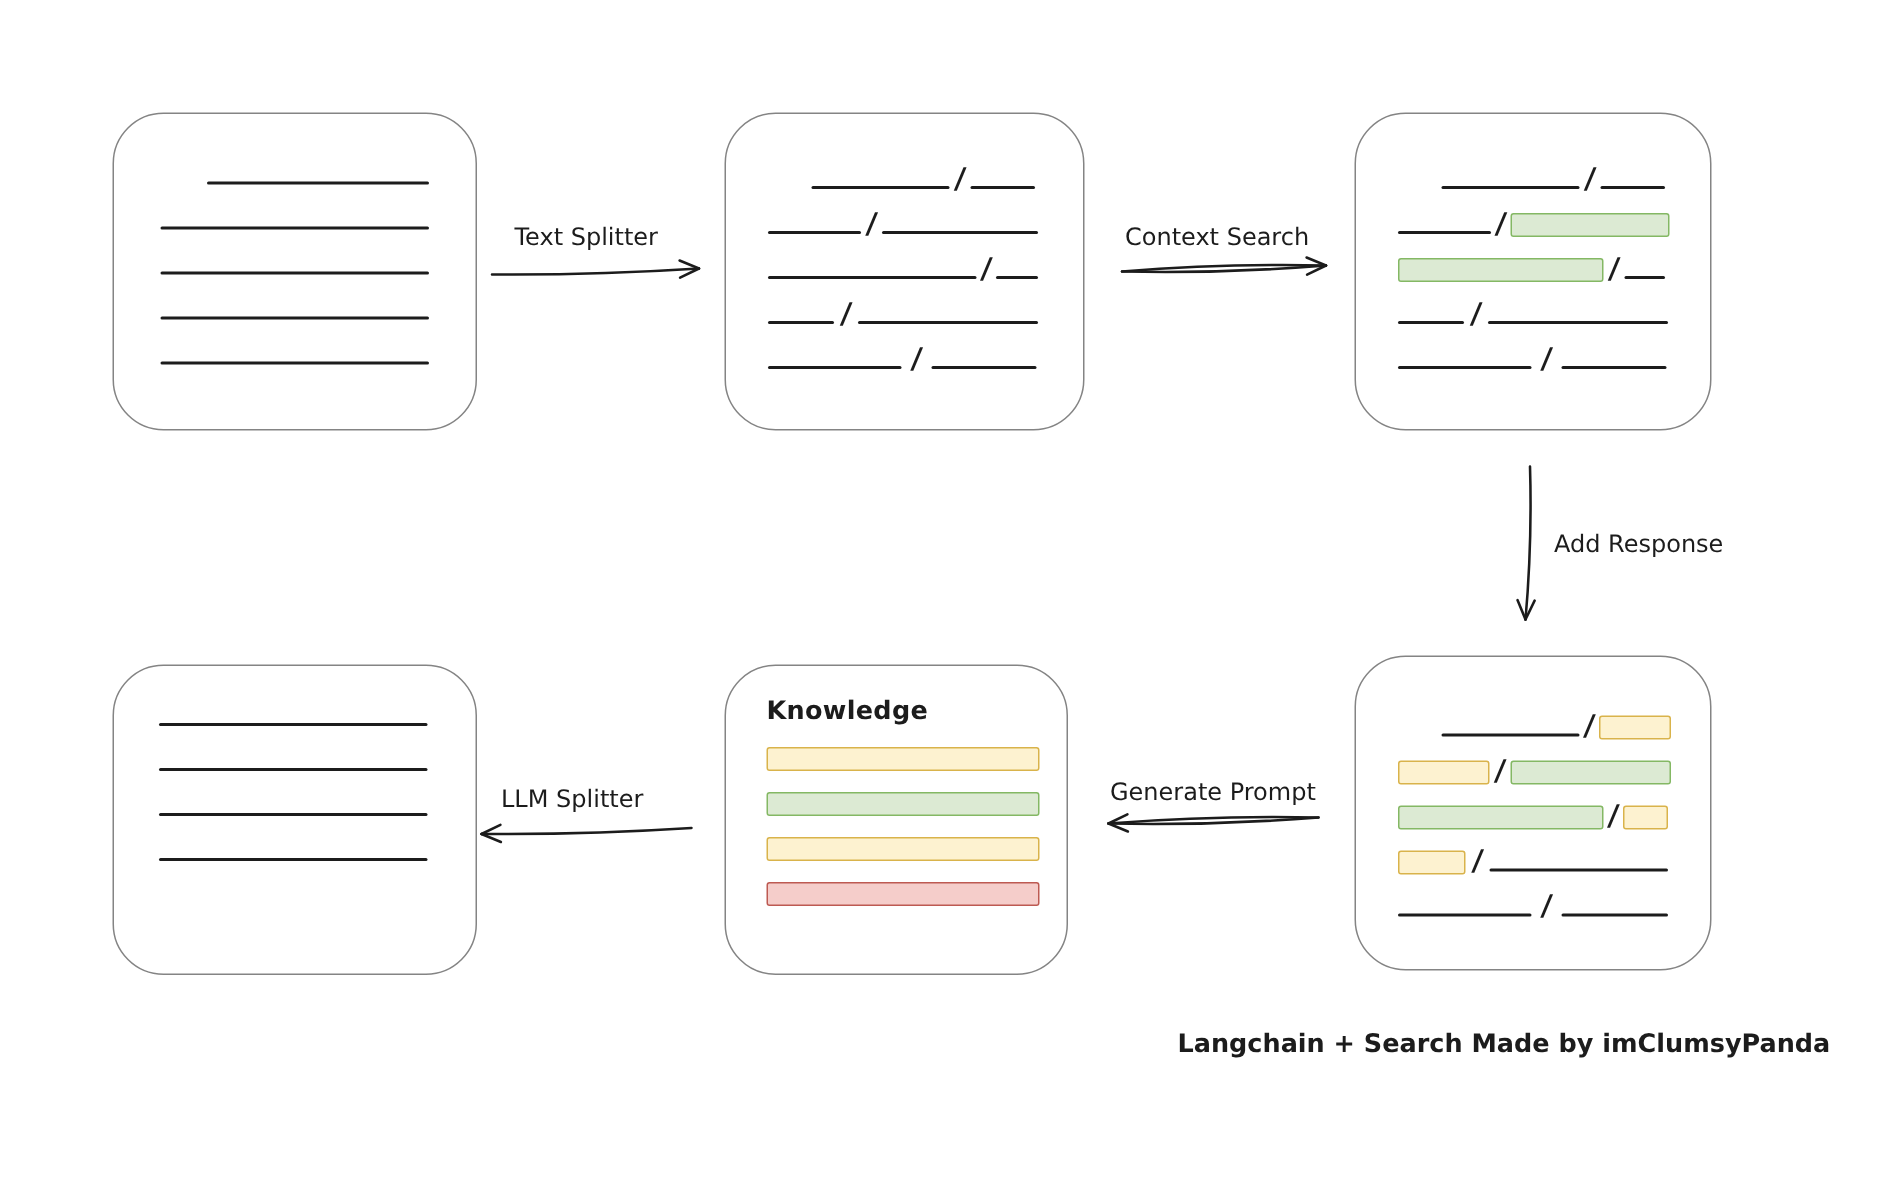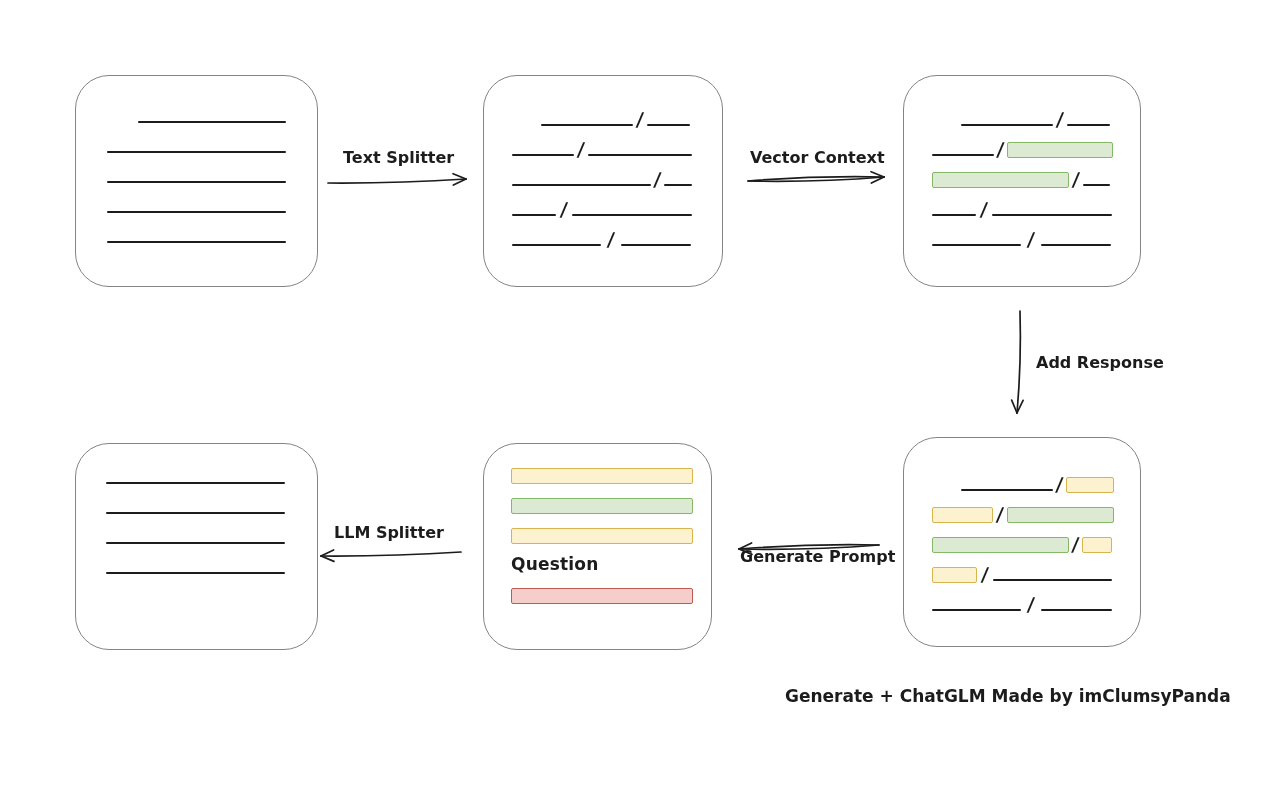--- a/index.html
+++ b/index.html
@@ -58,21 +58,21 @@
     font-size: 17px;
     font-weight: 600;
     color: var(--line, #1c1c1c);
     margin-bottom: 2px;
     letter-spacing: 0.2px;
     white-space: nowrap;
   }
   .arrow-label {
     position: absolute;
     font-size: 16px;
-    font-weight: 700;
+    font-weight: 400;
     color: var(--line, #1c1c1c);
     white-space: nowrap;
   }
   .caption {
     position: absolute;
     font-size: 17px;
     font-weight: 600;
     color: var(--line, #1c1c1c);
     white-space: nowrap;
   }
@@ -103,21 +103,21 @@
         <path d="M 879 545 Q 809 550.5 739 549"></path>
         <path d="M 739 549 L 751.9410683544135 554.3412311171112"></path>
         <path d="M 739 549 L 751.6149930567735 542.928595699712"></path>
       </g>
       <g>
         <path d="M 461 552 Q 391 556.5 321 556"></path>
         <path d="M 321 556 L 333.9410683544135 561.3412311171112"></path>
         <path d="M 321 556 L 333.6149930567735 549.928595699712"></path>
       </g>
     </svg>
-  <div class="caption" style="left: 785px; top: 686px;">Generate + ChatGLM Made by imClumsyPanda</div>
+  <div class="caption" style="left: 785px; top: 686px;">Langchain + Search Made by imClumsyPanda</div>
 <div class="diagram-box" style="left: 75px; top: 75px; width: 243px; height: 212px; padding-top: 21px; padding-left: 31px;">
       <div class="row">
         <div class="seg-gap" style="width: 31px;"></div>
         <div class="seg-line" style="width: 148px;"></div>
       </div>
       <div class="row">
         <div class="seg-line" style="width: 179px;"></div>
       </div>
       <div class="row">
         <div class="seg-line" style="width: 179px;"></div>
@@ -208,47 +208,47 @@
         <div class="seg-line" style="width: 119px;"></div>
       </div>
       <div class="row">
         <div class="seg-line" style="width: 89px;"></div>
         <span class="seg-slash" style="width: 20px;">/</span>
         <div class="seg-line" style="width: 71px;"></div>
       </div>
     </div>
     <div class="diagram-box" style="left: 483px; top: 443px; width: 229px; height: 207px; padding-top: 12px; padding-left: 27px;">
       <div class="row">
+        <span class="seg-text">Knowledge</span>
+      </div>
+      <div class="row">
         <div class="seg-bar bar-yellow" style="width: 182px;"></div>
       </div>
       <div class="row">
         <div class="seg-bar bar-green" style="width: 182px;"></div>
       </div>
       <div class="row">
         <div class="seg-bar bar-yellow" style="width: 182px;"></div>
       </div>
       <div class="row">
-        <span class="seg-text">Question</span>
-      </div>
-      <div class="row">
         <div class="seg-bar bar-red" style="width: 182px;"></div>
       </div>
     </div>
     <div class="diagram-box" style="left: 75px; top: 443px; width: 243px; height: 207px; padding-top: 14px; padding-left: 30px;">
       <div class="row">
         <div class="seg-line" style="width: 179px;"></div>
       </div>
       <div class="row">
         <div class="seg-line" style="width: 179px;"></div>
       </div>
       <div class="row">
         <div class="seg-line" style="width: 179px;"></div>
       </div>
       <div class="row">
         <div class="seg-line" style="width: 179px;"></div>
       </div>
     </div>
     <div class="arrow-label" style="left: 343px; top: 148px;">Text Splitter</div>
-    <div class="arrow-label" style="left: 750px; top: 148px;">Vector Context</div>
+    <div class="arrow-label" style="left: 750px; top: 148px;">Context Search</div>
     <div class="arrow-label" style="left: 1036px; top: 353px;">Add Response</div>
-    <div class="arrow-label" style="left: 740px; top: 518px; margin-top: 29px;">Generate Prompt</div>
+    <div class="arrow-label" style="left: 740px; top: 518px;">Generate Prompt</div>
     <div class="arrow-label" style="left: 334px; top: 523px;">LLM Splitter</div>
   </div>
 
 </body></html>

